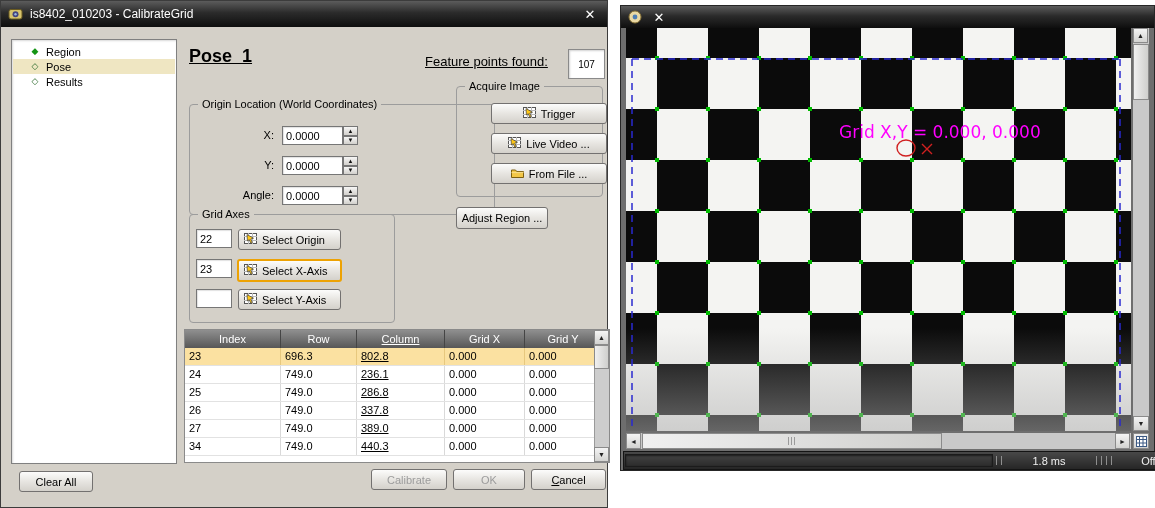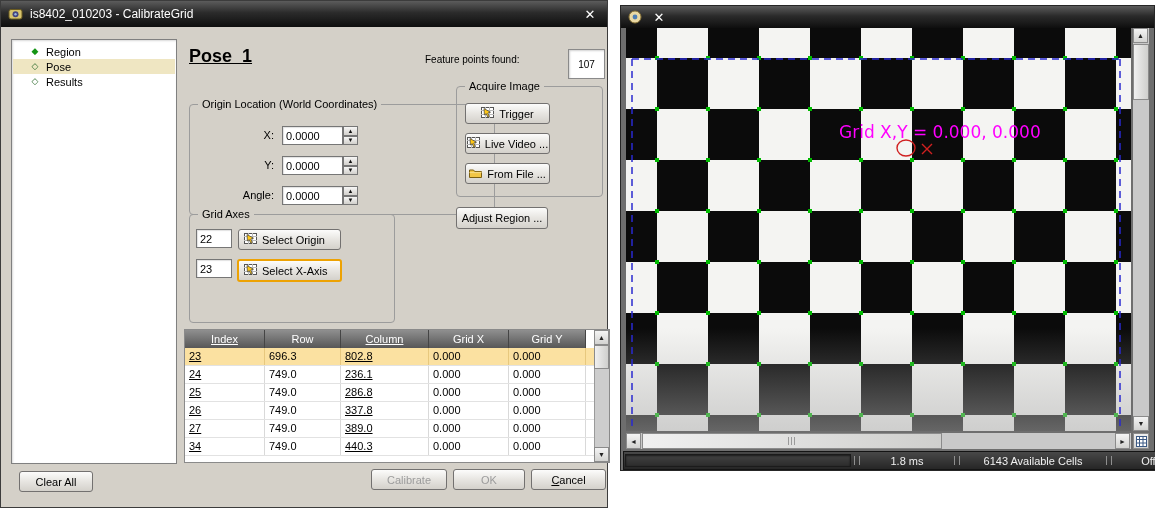--- a/index.html
+++ b/index.html
@@ -24,21 +24,21 @@
     font-size:11px; }
   .tree-item { position:absolute; left:1px; right:1px; height:15px;
     display:flex; align-items:center; padding-left:17px; gap:6px; }
   .tree-item.selected { background:#efe6c2; }
   .dmd { font-size:9px; line-height:1; width:10px; text-align:center; }
   .dmd.solid { color:#149414; }
   .dmd.hollow { color:#2f6d2f; }
 
   .pose-heading { position:absolute; left:188px; top:45px; font-size:18px; font-weight:bold;
     text-decoration:underline; white-space:pre; }
-  .fp-label { position:absolute; left:424px; top:53px; font-size:10px; }
+  .fp-label { position:absolute; left:424px; top:53px; font-size:13px;text-decoration:underline; }
   .fp-value { position:absolute; left:545px; top:48px; width:37px; height:30px; background:#fff;
     border:1px solid #8a8a8a; box-shadow:inset 1px 1px 2px rgba(0,0,0,.18);
     font-size:10px; display:flex; align-items:center; justify-content:center;margin-left:22px; }
 
   .groupbox { position:absolute; border:1px solid #9c9c9c; border-radius:4px; }
   .gb-legend { position:absolute; top:-7px; left:8px; background:#d4d0c8; padding:0 4px;
     font-size:11px; line-height:13px; white-space:nowrap; }
 
   .orow { position:absolute; left:0; right:0; height:19px; }
   .flabel { position:absolute; left:8px; top:3px; width:76px; text-align:right; font-size:11px; }
@@ -46,36 +46,36 @@
     padding:0 3px; font-family:inherit; box-shadow:inset 1px 1px 1px rgba(0,0,0,.12); }
   .num-input { left:92px; top:0; width:61px; height:19px; }
   .spin { position:absolute; left:153px; top:0; width:15px; height:19px; display:flex; flex-direction:column; }
   .spin button { flex:1; border:1px solid #767676; background:linear-gradient(#f6f6f5,#d2d0cc);
     font-size:6px; line-height:1; padding:0; color:#111; font-family:inherit; }
 
   .btn { position:absolute; display:flex; align-items:center; justify-content:center; gap:5px;
     background:linear-gradient(#fcfcfb, #e7e5e1 50%, #d4d1cb);
     border:1px solid #737170; border-radius:3px; font-size:11px; font-family:inherit; color:#000; }
   .btn.disabled { color:#9c9c9c; }
-  .acq-btn { left:8px; width:85px; height:21px; }
+  .acq-btn { left:34px; width:116px; height:21px; }
   .ga-input { left:6px; width:36px; height:19px; }
   .ga-btn { left:48px; width:103px; height:21px; justify-content:flex-start; padding-left:5px; }
   .ga-btn.active-sel { border:2px solid #eda203; left:47px; width:105px; height:23px; }
   .adjust-btn { left:455px; top:206px; width:92px; height:22px; }
 
   .table { position:absolute; left:183px; top:328px; width:426px; height:134px;
     background:#fff; border:1px solid #8a8a8a; }
   .thead { display:flex; height:18px; }
   .th { background:linear-gradient(#8f8f8f,#575757); color:#fff; font-size:11px;
     display:flex; align-items:center; justify-content:center; border-right:1px solid #454545; }
   .trow { display:flex; height:18px; border-bottom:1px solid #e2e2e2; background:#fff; }
   .trow.selected { background:#fbe1a1; }
   .td { font-size:11px; padding:2px 0 0 4px; border-right:1px solid #d9d9d9; overflow:hidden; }
   .trow.selected .td { border-right-color:#e7c87e; border-bottom-color:#e7c87e; }
-  .c0 { width:80px;text-decoration:underline; } .c1 { width:76px; } .c2 { width:88px;text-decoration:underline; } .c3 { width:80px; } .c4 { width:77px; }
+  .c0 { width:96px; } .c1 { width:76px; } .c2 { width:88px;text-decoration:underline; } .c3 { width:80px; } .c4 { width:77px; }
 
   .sb-btn { position:absolute; width:15px; height:15px; border:1px solid #8b8b8b;
     background:linear-gradient(#f4f4f4,#d3d3d1); font-size:7px; line-height:1; color:#222;
     display:flex; align-items:center; justify-content:center; padding:0; font-family:inherit; }
   .sb-thumb { position:absolute; border:1px solid #8b8b8b; background:linear-gradient(90deg,#f0f0f0,#cfcfcd); }
   .tbl-vsb { position:absolute; right:0; top:0; width:15px; height:132px; background:#cdcdcd; border-left:1px solid #9a9a9a; }
 
   .clear-btn  { left:18px;  top:470px; width:74px; height:21px; }
   .cal-btn    { left:370px; top:468px; width:76px; height:21px; }
   .ok-btn     { left:452px; top:468px; width:72px; height:21px; }
@@ -209,20 +209,31 @@
       </div>
       <div class="orow" style="top:44px">
         <input class="input ga-input" value="23" style="">
         <button class="btn ga-btn active-sel">
           <span><svg width="13" height="11">
                 <rect x="0.5" y="0.5" width="12" height="10" fill="#fff" stroke="#555"></rect>
                 <path d="M4.5 0 V11 M8.5 0 V11 M0 3.5 H13 M0 7.5 H13" stroke="#b8b8b8" stroke-width="1" fill="none"></path>
                 <path d="M3 1.5 L9.5 5.2 L6.8 6 L8.2 9.6 L6.7 10.2 L5.3 6.7 L3.4 8 Z" fill="#ffc817" stroke="#3a3a3a" stroke-width="0.7"></path>
               </svg></span>
           <span>Select X-Axis</span>
+        </button>
+      </div>
+      <div class="orow" style="top:74px">
+        <input class="input ga-input" value="" style="">
+        <button class="btn ga-btn">
+          <span><svg width="13" height="11">
+                <rect x="0.5" y="0.5" width="12" height="10" fill="#fff" stroke="#555"></rect>
+                <path d="M4.5 0 V11 M8.5 0 V11 M0 3.5 H13 M0 7.5 H13" stroke="#b8b8b8" stroke-width="1" fill="none"></path>
+                <path d="M3 1.5 L9.5 5.2 L6.8 6 L8.2 9.6 L6.7 10.2 L5.3 6.7 L3.4 8 Z" fill="#ffc817" stroke="#3a3a3a" stroke-width="0.7"></path>
+              </svg></span>
+          <span>Select Y-Axis</span>
         </button>
       </div>
     </div>
 
     <button class="btn adjust-btn">
       <span>Adjust Region ...</span>
     </button>
 
     <div class="table">
       <div class="thead">
@@ -370,21 +381,20 @@
       <div class="seg spacer"></div>
       <div class="ticks">
           <i class="tick"></i>
           <i class="tick"></i>
         </div>
       <div class="seg w-time">1.8 ms</div>
       <div class="ticks">
           <i class="tick"></i>
           <i class="tick"></i>
         </div>
-      <div class="seg w-cells">6143 Available Cells</div>
       <div class="ticks">
           <i class="tick"></i>
           <i class="tick"></i>
         </div>
       <div class="seg w-conn">Offline</div>
       <div class="ticks">
           <i class="tick"></i>
           <i class="tick"></i>
         </div>
       <div class="seg w-warn">

